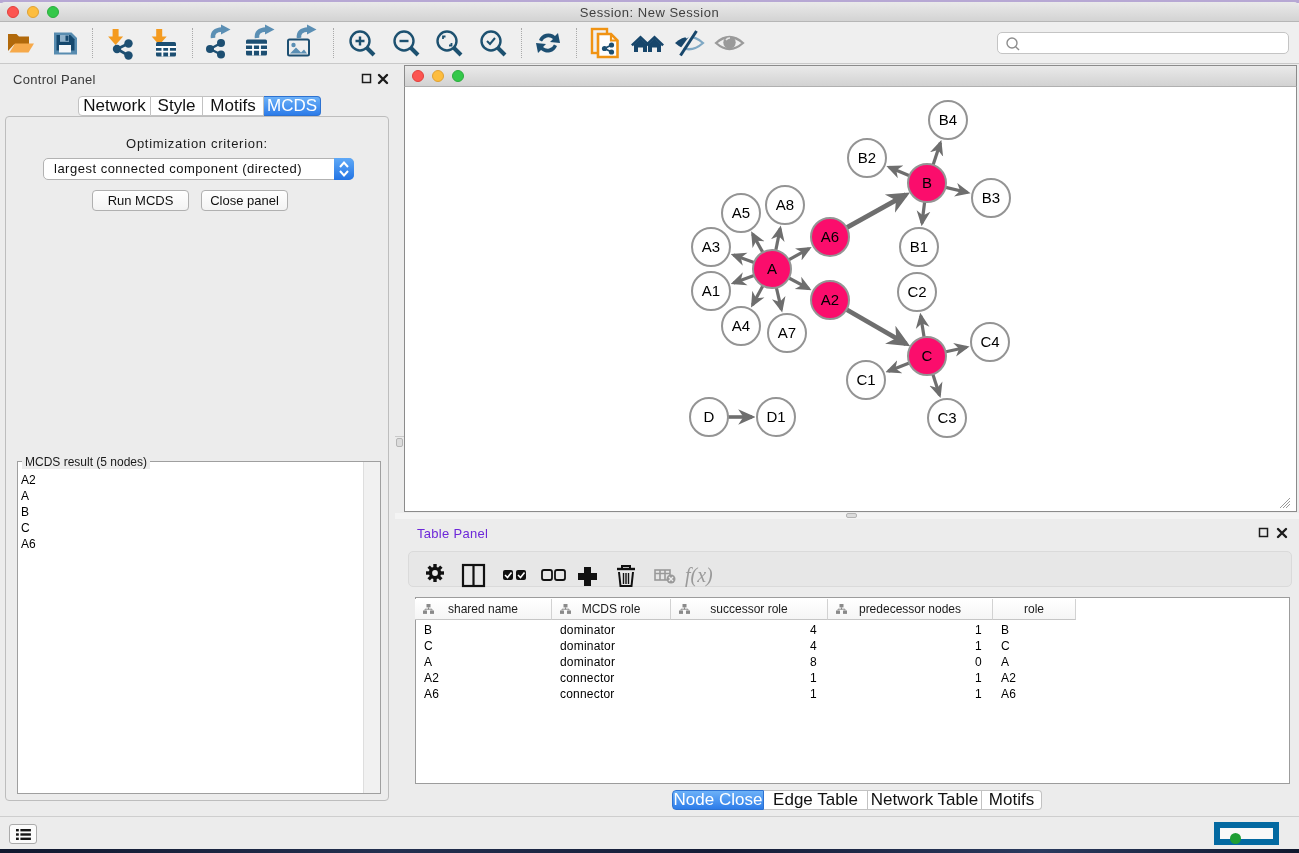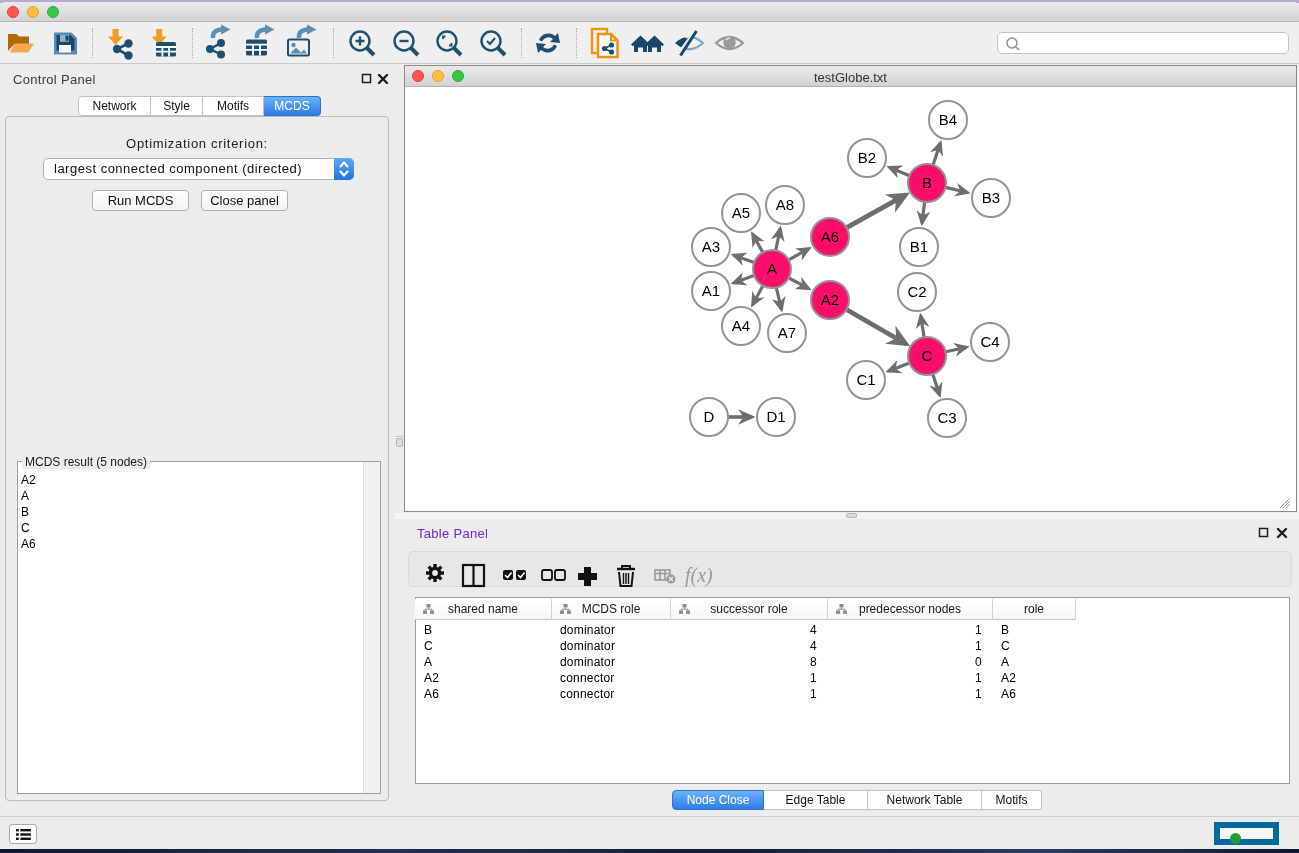--- a/index.html
+++ b/index.html
@@ -6,21 +6,21 @@
 body{font-family:"Liberation Sans",sans-serif;background:#ececec;position:relative;color:#222}
 .abs{position:absolute}
 #purple{left:0;top:0;width:1299px;height:3px;background:#b7a8d4}
 #titlebar{left:0;top:2px;width:1299px;height:20px;background:linear-gradient(#eaeaea,#d3d3d3);border-bottom:1px solid #b6b6b6;border-radius:5px 5px 0 0}
 #titlebar .t{position:absolute;left:0;right:0;top:3px;text-align:center;font-size:13px;color:#404040;letter-spacing:0.5px}
 .tl{position:absolute;width:12px;height:12px;border-radius:50%}
 #toolbar{left:0;top:22px;width:1299px;height:42px;background:#efefef;border-bottom:1px solid #c9c9c9}
 .sep{position:absolute;top:6px;height:30px;width:0;border-left:1px dotted #aaa}
 #search{left:997px;top:32px;width:292px;height:22px;background:#fff;border:1px solid #c4c4c4;border-radius:5px}
 #cphead{left:13px;top:72px;letter-spacing:0.3px;font-size:13px;color:#3a3a3a}
-.tabs{position:absolute;display:flex;font-size:12px}
+.tabs{position:absolute;display:flex;font-size:17px}
 .tab{border:1px solid #c2c2c2;border-left:none;background:#fff;color:#111;display:flex;align-items:center;justify-content:center;height:20px}
 .tab.first{border-left:1px solid #c2c2c2;border-radius:4px 0 0 4px}
 .tab.last{border-radius:0 4px 4px 0}
 .tab.sel{background:linear-gradient(#6cb1f8,#2d7ce9);border-color:#2d72d1;color:#fff}
 #cpborder{left:5px;top:116px;width:384px;height:685px;border:1px solid #bdbdbd;border-radius:4px}
 #optlabel{left:0;top:136px;width:394px;text-align:center;font-size:13px;color:#1c1c1c;letter-spacing:0.7px}
 #combo{left:43px;top:158px;width:311px;height:22px;background:#fff;border:1px solid #b2b2b2;border-radius:5px;font-size:13px;color:#111;line-height:20px;padding-left:10px;letter-spacing:0.5px}
 #combocap{left:334px;top:158px;width:20px;height:22px;border-radius:0 5px 5px 0;background:linear-gradient(#5fa9f7,#2374e4)}
 .btn{position:absolute;top:190px;height:21px;background:linear-gradient(#ffffff,#f3f3f3);border:1px solid #b0b0b0;border-radius:4px;font-size:13px;color:#111;text-align:center;line-height:19px}
 #groupbox{left:17px;top:461px;width:364px;height:333px;border:1px solid #9f9f9f;background:#fff}
@@ -40,20 +40,21 @@
 #listbtn{left:9px;top:824px;width:28px;height:20px;background:#fbfbfb;border:1px solid #ababab;border-radius:3px}
 #membtn{left:1214px;top:822px;width:65px;height:23px;background:#f8f8f8;border:6px solid #0369a1;font-size:11px;color:#111}
 #desktop{left:0;top:849px;width:1299px;height:4px;background:linear-gradient(90deg,#10182e,#233050 30%,#141c36 55%,#2a3a5e 80%,#10182e)}
 </style></head>
 <body>
 <div class="abs" id="purple"></div>
 <div class="abs" id="titlebar">
   <div class="tl" style="left:7px;top:4px;background:#fc5551;border:1px solid #e2403c"></div>
   <div class="tl" style="left:27px;top:4px;background:#fdbd3e;border:1px solid #e0a133"></div>
   <div class="tl" style="left:47px;top:4px;background:#34c84a;border:1px solid #2bad3e"></div>
+  <div class="t">Session: New Session</div>
 </div>
 <div class="abs" id="toolbar">
   <div class="sep" style="left:92px"></div>
   <div class="sep" style="left:192px"></div>
   <div class="sep" style="left:333px"></div>
   <div class="sep" style="left:521px"></div>
   <div class="sep" style="left:576px"></div>
 </div>
 <svg class="abs" style="left:0;top:22px" width="760" height="42" viewBox="0 0 760 42">
 
@@ -285,21 +286,20 @@
   <g stroke="#9a9a9a" stroke-width="1">
     <line x1="875" y1="421" x2="885" y2="411"></line>
       <line x1="878" y1="421" x2="885" y2="414"></line>
       <line x1="881" y1="421" x2="885" y2="417"></line>
   </g>
 </svg>
 <div class="abs" id="nettitle">
   <div class="tl" style="left:7px;top:4px;background:#fc5551;border:1px solid #e2403c"></div>
   <div class="tl" style="left:27px;top:4px;background:#fdbd3e;border:1px solid #e0a133"></div>
   <div class="tl" style="left:47px;top:4px;background:#34c84a;border:1px solid #2bad3e"></div>
-  <div class="t">testGlobe.txt</div>
 </div>
 
 <div class="abs" id="divider"></div>
 <div class="abs" id="divhandle"></div>
 <div class="abs" style="left:395px;top:436px;width:9px;height:1px;background:#c9c9c9"></div>
 <div class="abs" style="left:396px;top:438px;width:7px;height:9px;background:#dcdcdc;border:1px solid #b5b5b5;border-radius:2px"></div>
 
 <div class="abs" id="tphead">Table Panel</div>
 <svg class="abs" style="left:1258px;top:527px" width="34" height="12" viewBox="0 0 34 12">
     <rect x="1.5" y="1.5" width="8" height="8" fill="none" stroke="#1c1c1c" stroke-width="1.5"></rect>

